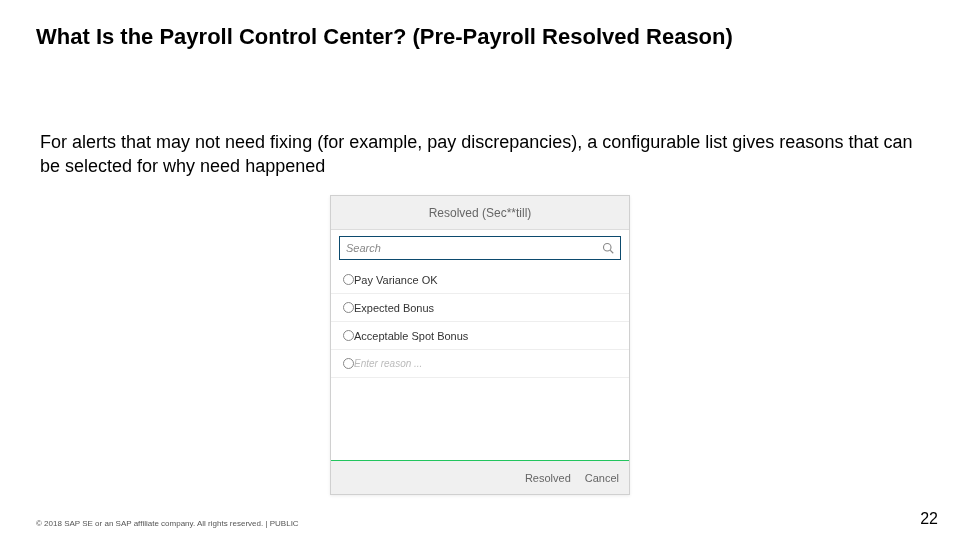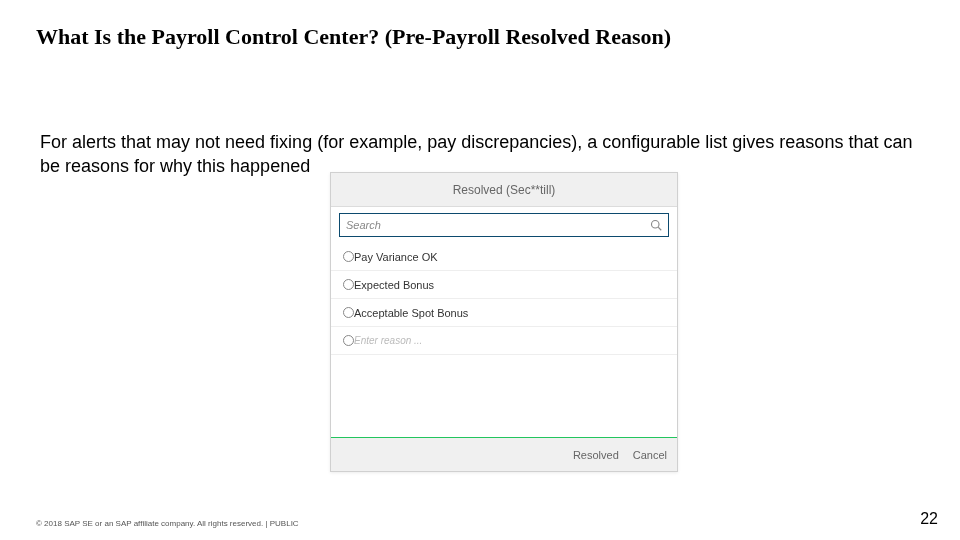--- a/index.html
+++ b/index.html
@@ -1,19 +1,19 @@
 <!DOCTYPE html>
 <html><head>
 <meta charset="utf-8">
 <style>
   * { box-sizing: border-box; margin: 0; padding: 0; }
   html, body { width: 960px; height: 540px; font-family: Arial, Helvetica, sans-serif; background: #fff; position: relative; }
-  .title { position: absolute; left: 36px; top: 24px; font-size: 22px; font-weight: 700; color: #000; font-family: Liberation Serif, serif; }
+  .title { position: absolute; left: 36px; top: 24px; font-size: 22px; font-weight: 700; color: #000; }
   .body-text { position: absolute; left: 40px; top: 130px; width: 880px; font-size: 18px; line-height: 1.35; color: #000; }
-  .panel { position: absolute; left: 330px; top: 172px; width: 348px; height: 300px; border: 1px solid #d0d0d0; background: #fff; box-shadow: 0 1px 3px rgba(0,0,0,0.08); display: flex; flex-direction: column; }
+  .panel { position: absolute; left: 330px; top: 195px; width: 300px; height: 300px; border: 1px solid #d0d0d0; background: #fff; box-shadow: 0 1px 3px rgba(0,0,0,0.08); display: flex; flex-direction: column; }
   .panel-header { height: 34px; background: #f0f0f0; border-bottom: 1px solid #dcdcdc; display: flex; align-items: center; justify-content: center; font-size: 12px; color: #666; }
   .search-row { display: flex; align-items: center; border: 1px solid #0c4a6e; margin: 6px 8px; height: 24px; padding: 0 6px; }
   .search-input { flex: 1; border: none; outline: none; font-size: 11px; color: #333; background: transparent; }
   .search-input::placeholder { color: #888; font-style: italic; }
   .search-icon svg { display: block; }
   .options { flex: 0 0 auto; }
   .option-row { display: flex; align-items: center; height: 28px; padding: 0 12px; border-bottom: 1px solid #eee; font-size: 11px; color: #333; }
   .radio { width: 11px; height: 11px; border: 1px solid #888; border-radius: 50%; flex: 0 0 auto; }
   .option-label { flex: 1; }
   .reason-placeholder { font-size: 10px; color: #bbb; font-style: italic; }
@@ -21,21 +21,21 @@
   .panel-footer { height: 34px; background: #f0f0f0; border-top: 1px solid #22c55e; display: flex; align-items: center; justify-content: flex-end; padding: 0 10px; gap: 14px; font-size: 11px; color: #666; }
   .footer-btn { cursor: default; }
   .slide-footer { position: absolute; left: 36px; bottom: 12px; font-size: 8px; color: #555; }
   .page-number { position: absolute; right: 22px; bottom: 12px; font-size: 16px; color: #000; }
 </style>
 </head>
 <body>
 
 <div class="title">What Is the Payroll Control Center? (Pre-Payroll Resolved Reason)</div>
 
-<div class="body-text">For alerts that may not need fixing (for example, pay discrepancies), a configurable list gives reasons that can be reasons for why this happened</div>
+<div class="body-text">For alerts that may not need fixing (for example, pay discrepancies), a configurable list gives reasons that can be selected for why need happened</div>
 
 <div class="panel">
   <div class="panel-header">Resolved (Sec**till)</div>
 
   <div class="search-row">
     <input class="search-input" placeholder="Search" style="">
     <span class="search-icon">
       <svg width="12" height="12" viewBox="0 0 16 16">
           <circle cx="7" cy="7" r="5" fill="none" stroke="#888" stroke-width="1.5"></circle>
           <line x1="11" y1="11" x2="15" y2="15" stroke="#888" stroke-width="1.5"></line>

